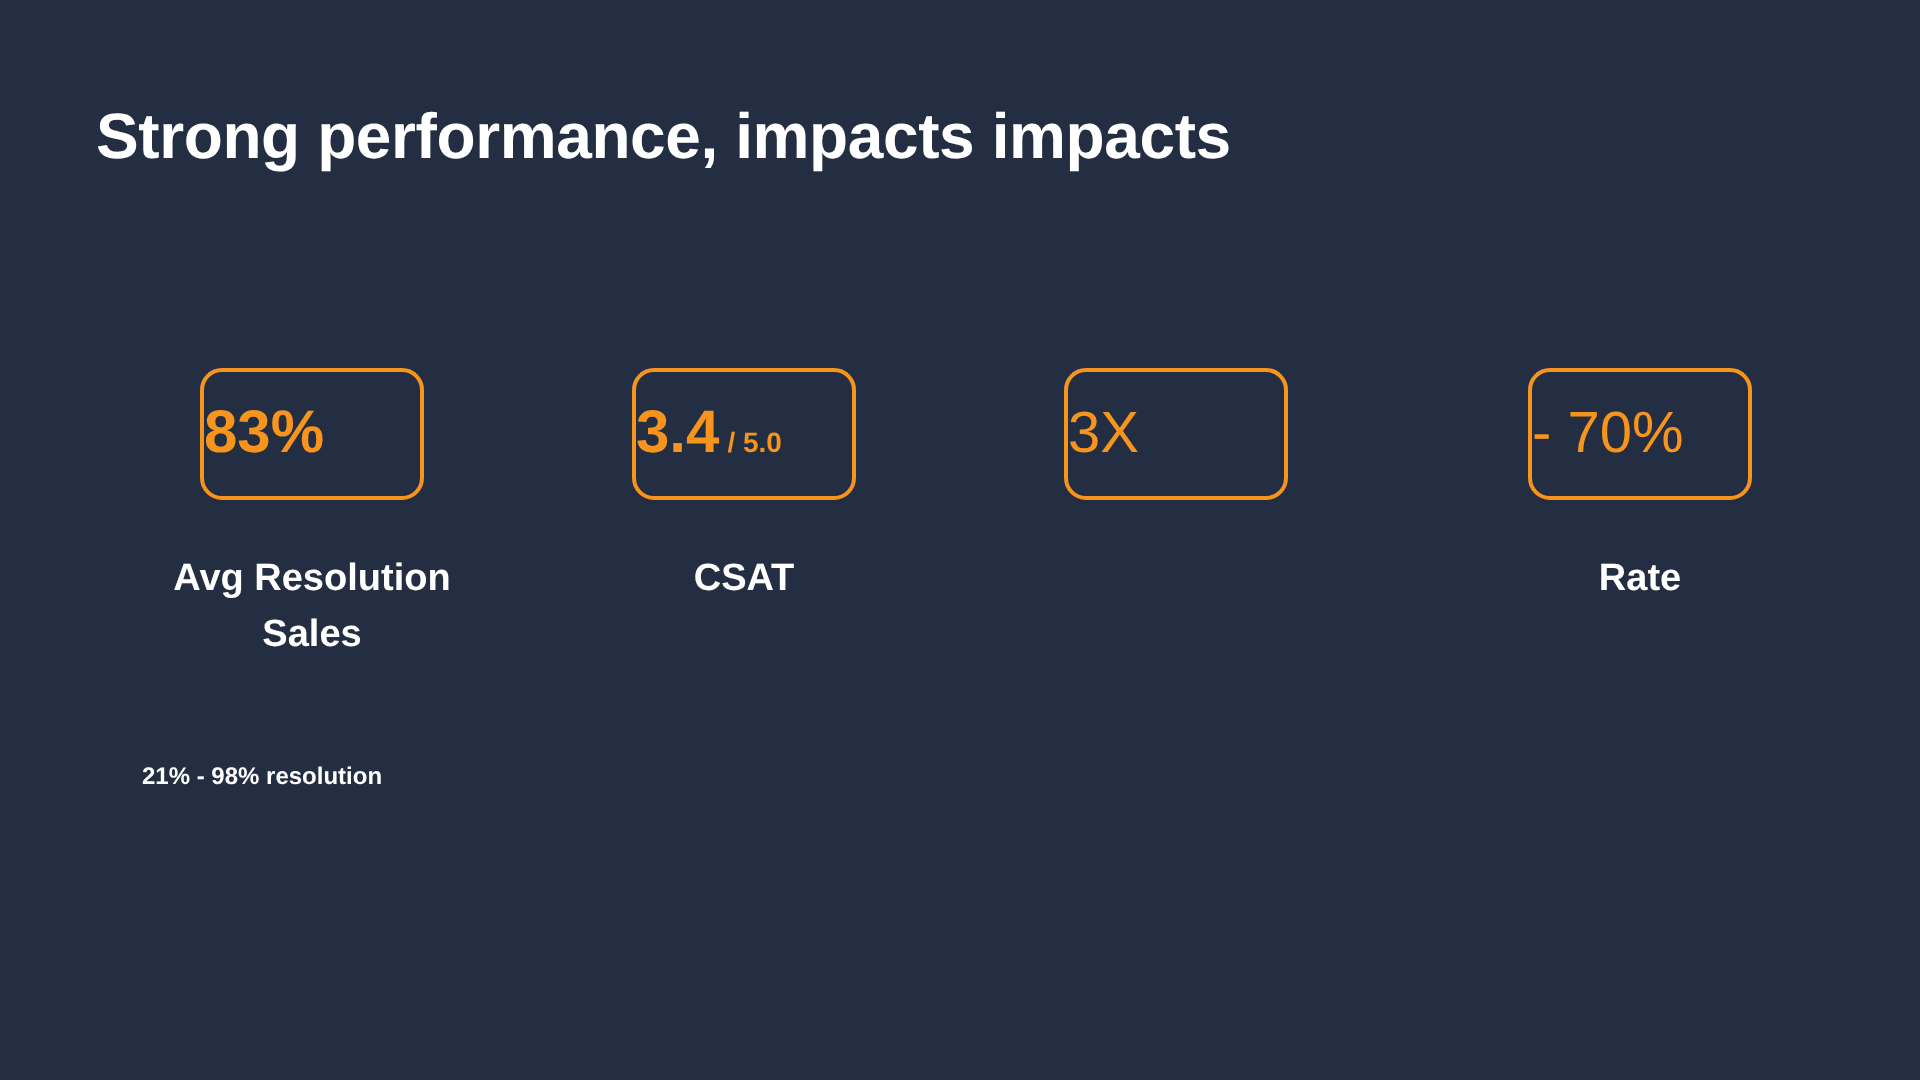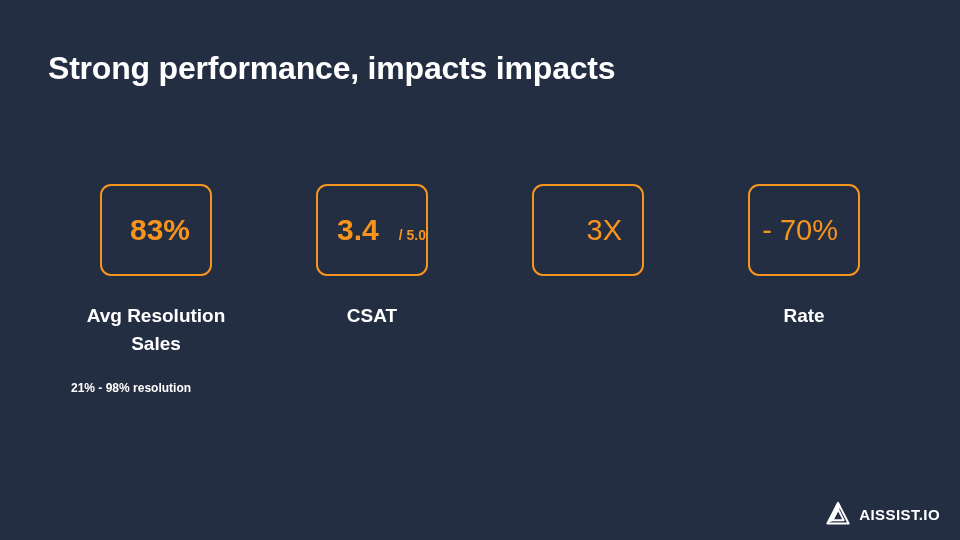--- a/index.html
+++ b/index.html
@@ -39,51 +39,51 @@
   }
   .metric {
     position: absolute;
     top: 0;
     width: 216px;
     text-align: center;
   }
   .metric-m0 { left: 0px; }
   .metric-m1 { left: 216px; }
   .metric-m2 { left: 432px; }
-  .metric-m3 { left: 648px; }
+  .metric-m3 { left: 664px; }
 
   .metric-card {
     width: 112px;
-    height: 92px;
+    height: 66px;
     margin: 0 auto;
     box-sizing: border-box;
     border: 2px solid #F7941D;
     border-radius: 11px;
     display: flex;
     align-items: center;
-    justify-content: flex-end;
+    justify-content: flex-start;
   }
   .metric-value-wrap {
     display: flex;
     align-items: baseline;
     justify-content: center;
     line-height: 1;
   }
   .metric-value {
     color: #F7941D;
     font-size: 30px;
     line-height: 1;
   }
   .metric-value.bold { font-weight: bold; font-size: 30px; }
   .metric-value.light { font-weight: normal; font-size: 29px; }
   .metric-suffix {
     color: #F7941D;
     font-size: 14px;
     font-weight: bold;
-    margin-left: 20px;
+    margin-left: 4px;
     line-height: 1;
   }
   .metric-label {
     margin-top: 26px;
     color: #FFFFFF;
     font-size: 19px;
     font-weight: bold;
     line-height: 1.45;
     padding: 0 34px;
   }
@@ -158,26 +158,14 @@
           <span class="metric-suffix"></span>
         </div>
       </div>
       <div class="metric-label">Rate</div>
     </div>
 
   </div>
 
   <div id="footnote">21% - 98% resolution</div>
 
-  <div id="brand-logo">
-    <span>
-      <svg id="brand-mark" width="28" height="28" viewBox="0 0 100 100" aria-hidden="true">
-        <g fill="none" stroke="#FFFFFF" stroke-width="7" stroke-linejoin="round">
-          <path d="M50 10 L88 84 L12 84 Z"></path>
-          <path d="M50 32 L70 72 L30 72 Z"></path>
-        </g>
-        <path d="M50 10 L58 26 L33 74 L12 84 Z" fill="#FFFFFF"></path>
-      </svg>
-    </span>
-    <span id="brand-name">AISSIST.IO</span>
-  </div>
 
 </div>
 
 </body></html>

